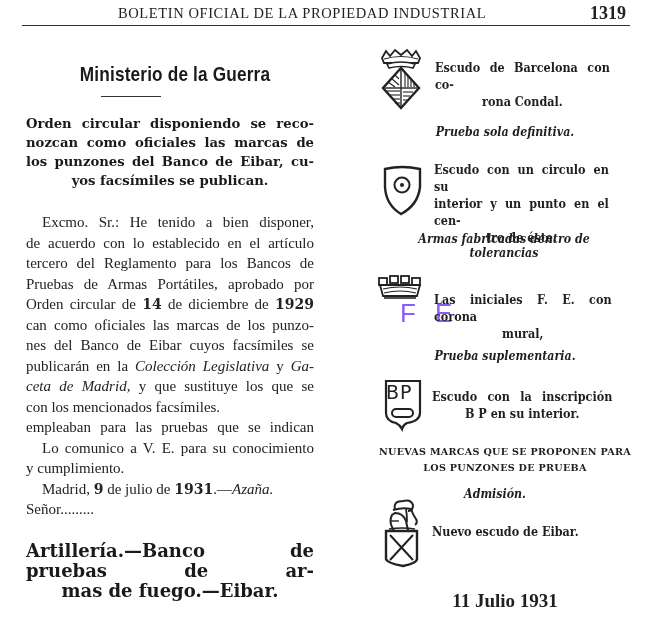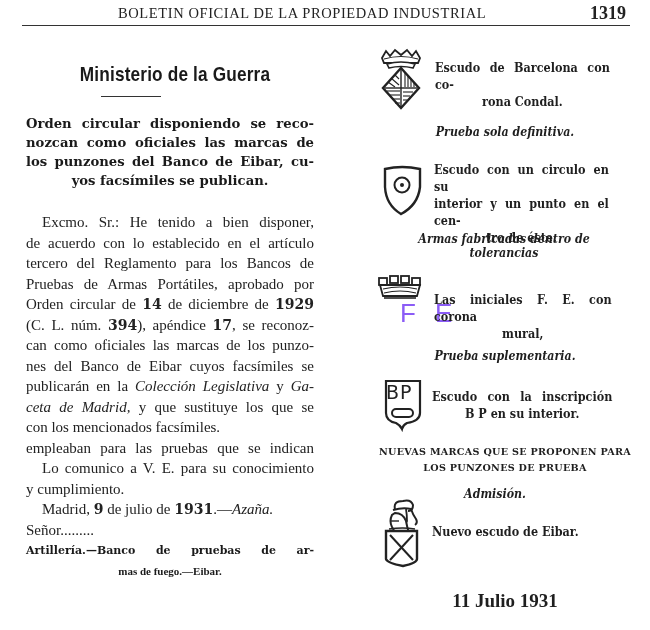--- a/index.html
+++ b/index.html
@@ -20,23 +20,23 @@
   .order-title div { text-align: justify; text-align-last: justify; }
   .order-title div.last { text-align: left; text-align-last: center; }
 
   .body-text { left: 26px; top: 212px; width: 288px; font-family: "Liberation Serif", serif; font-size: 15px; line-height: 20.5px; color: #222; }
   .body-text .ln { text-align: justify; text-align-last: justify; white-space: nowrap; height: 20.5px; overflow: visible; }
   .body-text .ln.left { text-align: left; text-align-last: left; }
   .body-text .ind { padding-left: 16px; }
   .b { font-weight: bold; font-family: "DejaVu Serif", serif; font-size: 14px; }
   .i { font-style: italic; }
 
-  .artilleria { left: 26px; top: 541px; width: 288px; font-family: "DejaVu Serif", serif; font-weight: bold; font-size: 11px; line-height: 20px; }
+  .artilleria { left: 26px; top: 541px; width: 288px; font-family: "DejaVu Serif", serif; font-weight: bold; font-size: 18px; line-height: 20px; }
   .artilleria div { text-align: justify; text-align-last: justify; }
-  .artilleria div.last { text-align: center; text-align-last: center; font-family: Liberation Serif, serif; }
+  .artilleria div.last { text-align: center; text-align-last: center; }
 
   
   .rtext { font-family: "DejaVu Serif", serif; font-weight: bold; font-size: 12.2px; line-height: 17px; color: #1f1f1f; transform: scaleX(0.92); transform-origin: left; }
   .rtext div { text-align: justify; text-align-last: justify; }
   .rtext div.c { text-align: center; text-align-last: center; }
   .caption { font-family: "DejaVu Serif", serif; font-style: italic; font-weight: bold; font-size: 12px; color: #1f1f1f; text-align: center; transform: scaleX(0.92); transform-origin: center; }
   .caps { font-family: "DejaVu Serif", serif; font-weight: bold; font-size: 9.6px; letter-spacing: 0.3px; line-height: 16px; text-align: center; color: #1f1f1f; }
   .date { left: 430px; top: 590px; width: 150px; text-align: center; font-family: "Liberation Serif", serif; font-weight: bold; font-size: 19px; color: #1f1f1f; }
 
   svg { position: absolute; overflow: visible; }
@@ -59,21 +59,20 @@
   <div>los punzones del Banco de Eibar, cu-</div>
   <div class="last">yos facsímiles se publican.</div>
 </div>
 
 <div class="abs body-text">
   <div class="ln ind">Excmo. Sr.: He tenido a bien disponer,</div>
   <div class="ln">de acuerdo con lo establecido en el artículo</div>
   <div class="ln">tercero del Reglamento para los Bancos de</div>
   <div class="ln">Pruebas de Armas Portátiles, aprobado por</div>
   <div class="ln"><span>Orden circular de </span><span class="b">14</span><span> de diciembre de </span><span class="b">1929</span></div>
-  <div class="ln"><span>(C. L. núm. </span><span class="b">394</span><span>), apéndice </span><span class="b">17</span><span>, se reconoz-</span></div>
   <div class="ln">can como oficiales las marcas de los punzo-</div>
   <div class="ln">nes del Banco de Eibar cuyos facsímiles se</div>
   <div class="ln"><span>publicarán en la </span><span class="i">Colección Legislativa</span><span> y </span><span class="i">Ga-</span></div>
   <div class="ln"><span class="i">ceta de Madrid,</span><span> y que sustituye los que se</span></div>
   <div class="ln left">con los mencionados facsímiles.</div>
   <div class="ln">empleaban para las pruebas que se indican</div>
   <div class="ln ind">Lo comunico a V. E. para su conocimiento</div>
   <div class="ln left">y cumplimiento.</div>
   <div class="ln left ind"><span>Madrid, </span><span class="b">9</span><span> de julio de </span><span class="b">1931</span><span>.—</span><span class="i">Azaña.</span></div>
   <div class="ln left">Señor.........</div>

